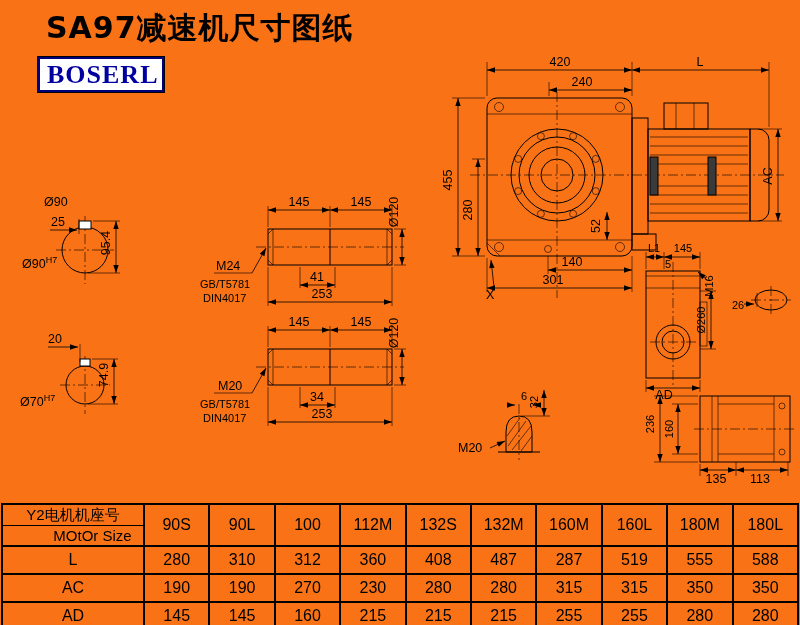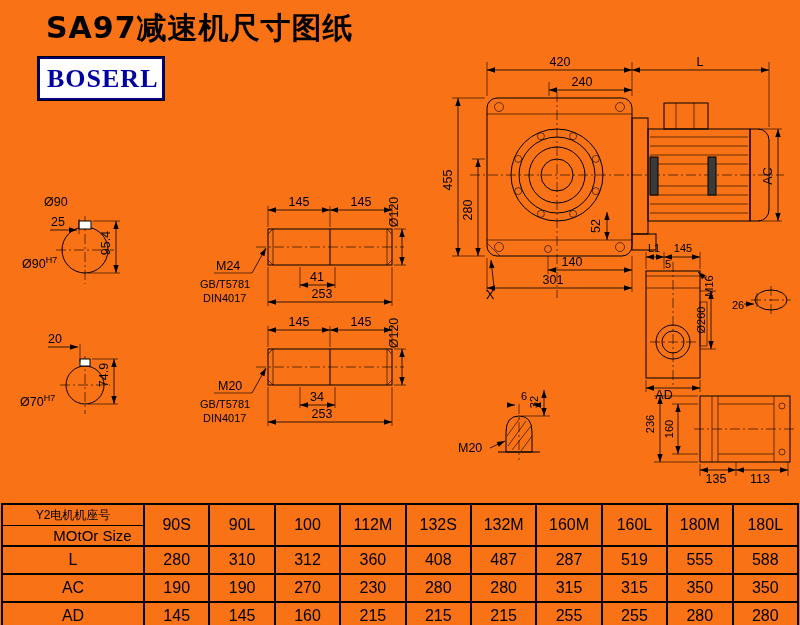--- a/index.html
+++ b/index.html
@@ -1,38 +1,38 @@
 <!DOCTYPE html>
 <html><head>
 <meta charset="utf-8">
 <style>
   * { margin:0; padding:0; box-sizing:border-box; }
   html,body { width:800px; height:625px; background:#fff; font-family:"Liberation Sans",sans-serif; }
   .page { position:relative; width:800px; height:625px; background:#f97316; overflow:hidden;padding-left:28px; }
   .title { position:absolute; left:46px; top:8px; font-size:30px; font-weight:bold; color:#000;
            font-family:"DejaVu Sans",sans-serif; letter-spacing:1px; }
-  .logo { position:absolute; left:38px; top:57px; width:126px; height:43px;
+  .logo { position:absolute; left:38px; top:57px; width:126px; height:35px;
           border:2px solid #00007a; outline:1px solid #000; background:#fff;
           display:flex; align-items:center; padding-left:7px; }
   .logo span { font-family:"Liberation Serif",serif; font-weight:bold; font-size:26px;
                color:#0000a0; letter-spacing:1px; }
   .drawing { position:absolute; left:0; top:0; }
   .drawing line, .drawing path, .drawing rect, .drawing circle, .drawing ellipse
     { stroke:#000; fill:none; stroke-width:1; }
   .drawing .dim  { stroke-width:0.8; }
   .drawing .thin { stroke-width:0.6; }
   .drawing .cl   { stroke-width:0.6; stroke-dasharray:10 3 2 3; }
   .drawing text  { fill:#000; stroke:none; font-size:12.5px; font-family:"Liberation Sans",sans-serif; }
   .drawing text.small { font-size:11px; }
   .size-table { position:absolute; left:1px; top:503px; width:798px;
                 border-collapse:collapse; table-layout:fixed; }
   .size-table th, .size-table td { border:2px solid #000; text-align:center; vertical-align:middle;
                 font-weight:normal; font-size:16px; color:#000; height:28px; padding:0; }
   .size-table thead th { height:40px; }
-  .size-table .hl1 { border-bottom:1.5px solid #000; line-height:20px; font-size:12px;text-align:center; }
+  .size-table .hl1 { border-bottom:1.5px solid #000; line-height:20px; font-size:15px;text-align:center; }
   .size-table .hl2 { line-height:19px; font-size:15px;margin-left:39px; }
 </style>
 </head>
 <body>
 
 <div class="page">
 
   <h1 class="title">SA97减速机尺寸图纸</h1>
 
   <div class="logo">

